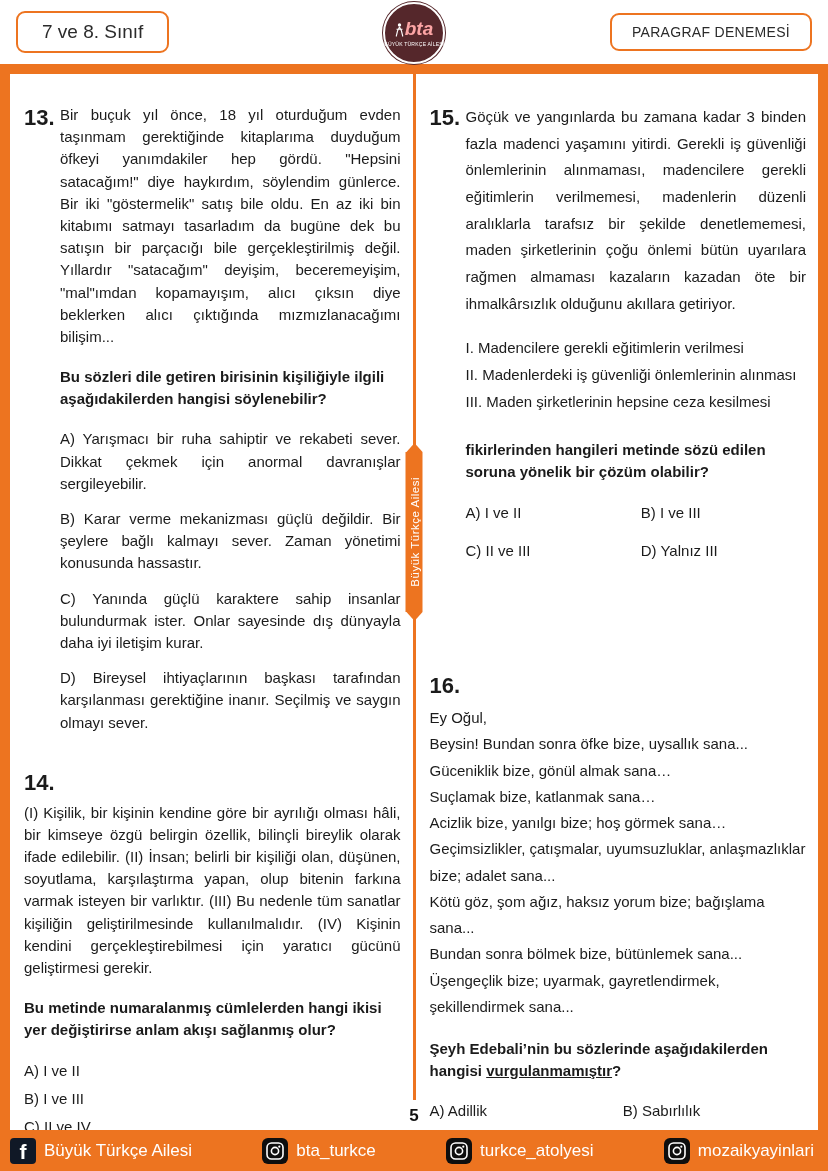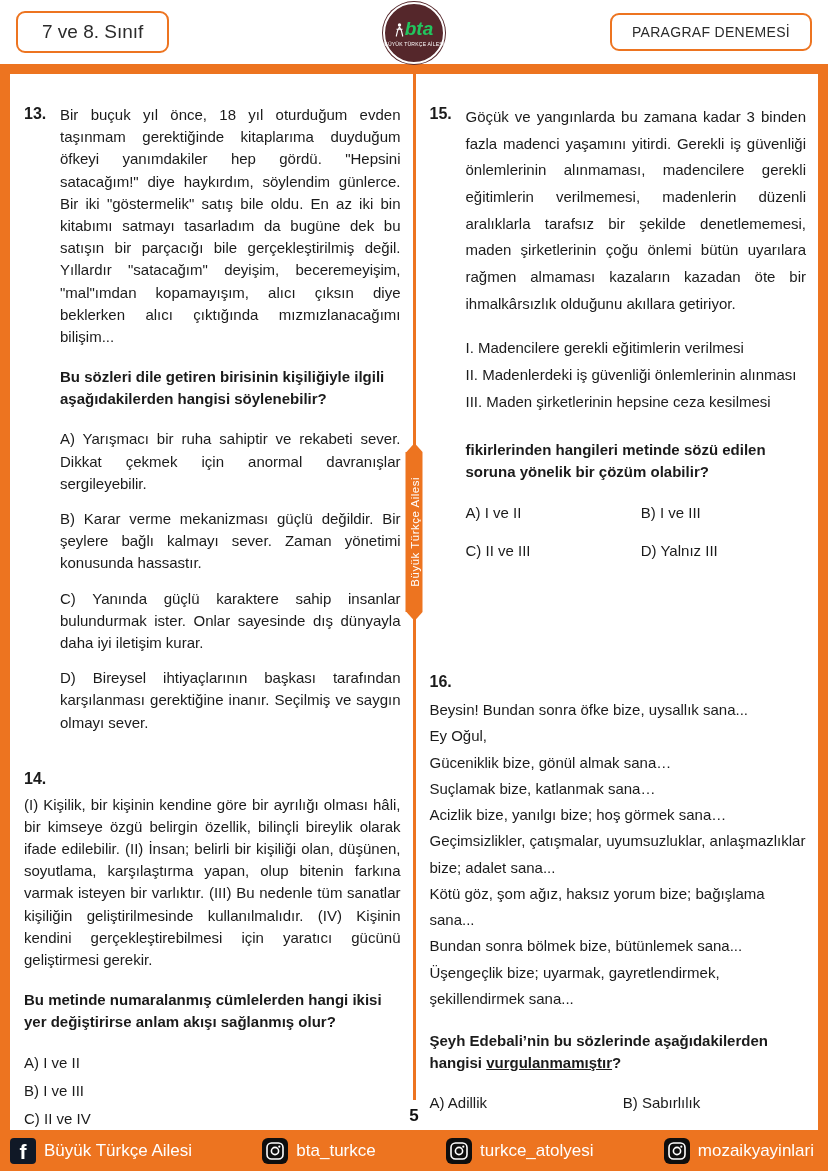--- a/index.html
+++ b/index.html
@@ -13,41 +13,41 @@
 
   
   .hdr{height:64px;display:flex;align-items:center;justify-content:space-between;padding:0 16px;position:relative;}
   .badge{border:2px solid var(--orange);border-radius:9px;background:#fff;color:#2b2b2b;}
   .badge-grade{font-size:19px;padding:8px 24px;}
   .badge-exam{font-size:14px;padding:9px 20px;letter-spacing:.3px;}
   .logo{position:absolute;left:50%;top:2px;transform:translateX(-50%);width:62px;height:62px;border-radius:50%;
         background:var(--maroon);border:2px solid #fff;box-shadow:0 0 0 1px var(--maroon);
         display:flex;flex-direction:column;align-items:center;justify-content:center;z-index:5;}
   .logo-row{display:flex;align-items:flex-end;gap:1px;}
-  .logo-text{color:#22c55e;font-size:19px;font-weight:bold;font-style:italic;line-height:1;}
+  .logo-text{color:#fca5a5;font-size:19px;font-weight:bold;font-style:italic;line-height:1;}
   .logo-sub{color:#fff;font-size:6px;letter-spacing:.2px;margin-top:3px;white-space:nowrap;transform:scale(.85);}
   .top-bar{height:10px;background:var(--orange);}
 
   
   .main{position:absolute;top:74px;left:0;right:0;bottom:41px;border-left:10px solid var(--orange);
         border-right:10px solid var(--orange);display:flex;background:#fff;}
   .col{flex:1;padding:30px 12px 0 14px;min-width:0;}
   .divider{width:3px;background:var(--orange);margin-bottom:30px;position:relative;flex:none;}
   .ribbon{position:absolute;top:378px;left:50%;transform:translateX(-50%);width:17px;height:160px;
           background:var(--orange);display:flex;align-items:center;justify-content:center;}
   .ribbon:before,.ribbon:after{content:"";position:absolute;left:50%;transform:translateX(-50%);
           border-left:8px solid transparent;border-right:8px solid transparent;}
   .ribbon:before{top:-9px;border-bottom:9px solid var(--orange);}
   .ribbon:after{bottom:-9px;border-top:9px solid var(--orange);}
   .ribbon-text{writing-mode:vertical-rl;transform:rotate(180deg);color:#fff;font-size:11.5px;letter-spacing:.5px;white-space:nowrap;}
 
   .question{display:flex;gap:6px;}
   .question + .question{margin-top:22px;flex-direction:column;}
   .question.mt-lg{margin-top:110px;}
-  .q-num{flex:none;width:30px;font-weight:bold;font-size:16px;padding-top:1px;}
+  .q-num{flex:none;width:30px;font-weight:bold;font-size:22px;padding-top:1px;}
   .q-body{flex:1;font-size:15px;line-height:1.48;min-width:0;}
   .passage{text-align:justify;margin-bottom:18px;}
   .passage-loose{line-height:1.78;}
   .stem{font-weight:bold;margin-bottom:18px;}
   .intro{font-weight:bold;margin-bottom:13px;}
   .option{margin-bottom:13px;text-align:justify;}
   .option-line{margin-bottom:6px;}
   .roman-list{margin-bottom:26px;}
   .roman-item{margin-bottom:4px;line-height:1.55;}
   .options-grid{display:grid;grid-template-columns:1fr 1fr;row-gap:16px;column-gap:10px;}
@@ -144,22 +144,22 @@
             <div>C) II ve III</div>
             <div>D) Yalnız III</div>
           </div>
         </div>
       </section>
 
       <section class="question mt-lg">
         <div class="q-num">16.</div>
         <div class="q-body">
           <div class="poem">
+            <div class="poem-line">Ey Oğul,</div>
             <div class="poem-line">Beysin! Bundan sonra öfke bize, uysallık sana...</div>
-            <div class="poem-line">Ey Oğul,</div>
             <div class="poem-line">Güceniklik bize, gönül almak sana…</div>
             <div class="poem-line">Suçlamak bize, katlanmak sana…</div>
             <div class="poem-line">Acizlik bize, yanılgı bize; hoş görmek sana…</div>
             <div class="poem-line">Geçimsizlikler, çatışmalar, uyumsuzluklar, anlaşmazlıklar bize; adalet sana...</div>
             <div class="poem-line">Kötü göz, şom ağız, haksız yorum bize; bağışlama sana...</div>
             <div class="poem-line">Bundan sonra bölmek bize, bütünlemek sana...</div>
             <div class="poem-line">Üşengeçlik bize; uyarmak, gayretlendirmek, şekillendirmek sana...</div>
           </div>
           <p class="stem"><span>Şeyh Edebali’nin bu sözlerinde aşağıdakilerden hangisi </span><span class="underline">vurgulanmamıştır</span><span>?</span></p>
           <div class="options-grid">

